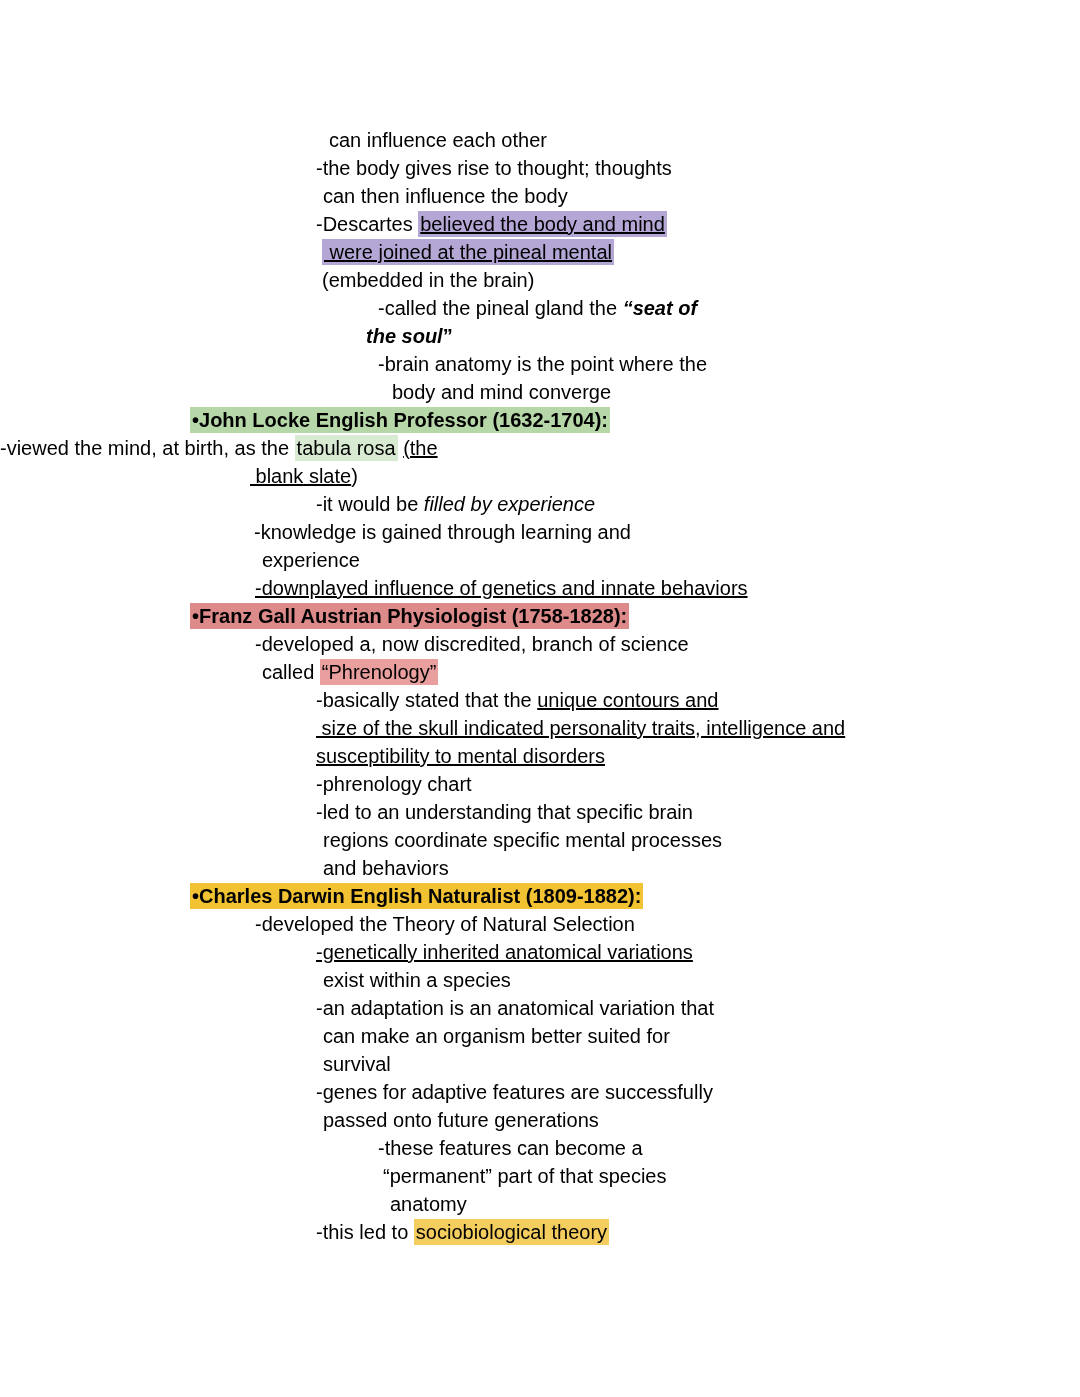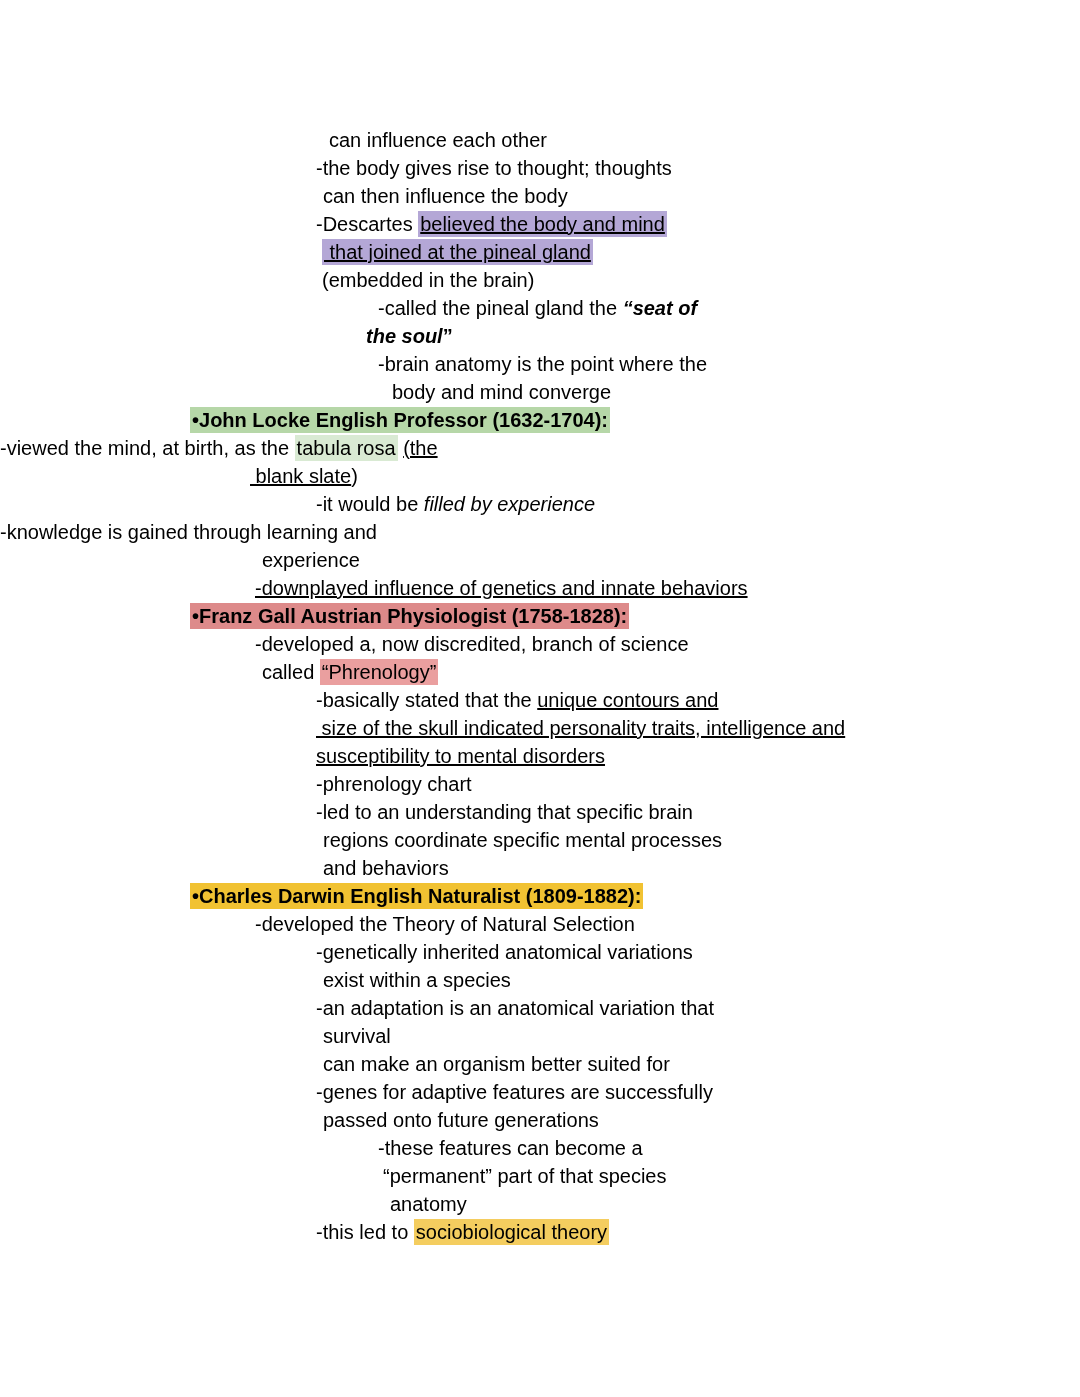--- a/index.html
+++ b/index.html
@@ -31,49 +31,49 @@
   .seg.u { text-decoration: underline; }
 </style>
 </head>
 <body>
 
 <div id="doc">
     <div class="line" style="padding-left: 329px;"><span class="seg">can influence each other</span></div>
     <div class="line" style="padding-left: 316px;"><span class="seg">-the body gives rise to thought; thoughts</span></div>
     <div class="line" style="padding-left: 323px;"><span class="seg">can then influence the body</span></div>
     <div class="line" style="padding-left: 316px;"><span class="seg">-Descartes </span><span class="seg u hl" style="background-color: rgb(180, 167, 214);">believed the body and mind</span></div>
-    <div class="line" style="padding-left: 322px;"><span class="seg u hl" style="background-color: rgb(180, 167, 214);"> that joined at the pineal gland</span></div>
+    <div class="line" style="padding-left: 322px;"><span class="seg u hl" style="background-color: rgb(180, 167, 214);"> were joined at the pineal mental</span></div>
     <div class="line" style="padding-left: 322px;"><span class="seg">(embedded in the brain)</span></div>
     <div class="line" style="padding-left: 378px;"><span class="seg">-called the pineal gland the </span><span class="seg b i">“seat of</span></div>
     <div class="line" style="padding-left: 366px;"><span class="seg b i">the soul</span><span class="seg b">”</span></div>
     <div class="line" style="padding-left: 378px;"><span class="seg">-brain anatomy is the point where the</span></div>
     <div class="line" style="padding-left: 392px;"><span class="seg">body and mind converge</span></div>
     <div class="line" style="padding-left: 190px;"><span class="seg b hl" style="background-color: rgb(182, 215, 168);">•John Locke English Professor (1632-1704):</span></div>
     <div class="line" style=""><span class="seg">-viewed the mind, at birth, as the </span><span class="seg hl" style="background-color: rgb(217, 234, 211);">tabula rosa</span><span class="seg"> </span><span class="seg u">(the</span></div>
     <div class="line" style="padding-left: 250px;"><span class="seg u"> blank slate</span><span class="seg">)</span></div>
     <div class="line" style="padding-left: 316px;"><span class="seg">-it would be </span><span class="seg i">filled by experience</span></div>
-    <div class="line" style=""><span class="seg">-knowledge is gained through learning and</span></div>
+    <div class="line" style="padding-left: 254px;"><span class="seg">-knowledge is gained through learning and</span></div>
     <div class="line" style="padding-left: 262px;"><span class="seg">experience</span></div>
     <div class="line" style="padding-left: 255px;"><span class="seg u">-downplayed influence of genetics and innate behaviors</span></div>
     <div class="line" style="padding-left: 190px;"><span class="seg b hl" style="background-color: rgb(221, 138, 138);">•Franz Gall Austrian Physiologist (1758-1828):</span></div>
     <div class="line" style="padding-left: 255px;"><span class="seg">-developed a, now discredited, branch of science</span></div>
     <div class="line" style="padding-left: 262px;"><span class="seg">called </span><span class="seg hl" style="background-color: rgb(234, 159, 159);">“Phrenology”</span></div>
     <div class="line" style="padding-left: 316px;"><span class="seg">-basically stated that the </span><span class="seg u">unique contours and</span></div>
     <div class="line" style="padding-left: 316px;"><span class="seg u"> size of the skull indicated personality traits, intelligence and</span></div>
     <div class="line" style="padding-left: 316px;"><span class="seg u">susceptibility to mental disorders</span></div>
     <div class="line" style="padding-left: 316px;"><span class="seg">-phrenology chart</span></div>
     <div class="line" style="padding-left: 316px;"><span class="seg">-led to an understanding that specific brain</span></div>
     <div class="line" style="padding-left: 323px;"><span class="seg">regions coordinate specific mental processes</span></div>
     <div class="line" style="padding-left: 323px;"><span class="seg">and behaviors</span></div>
     <div class="line" style="padding-left: 190px;"><span class="seg b hl" style="background-color: rgb(241, 194, 50);">•Charles Darwin English Naturalist (1809-1882):</span></div>
     <div class="line" style="padding-left: 255px;"><span class="seg">-developed the Theory of Natural Selection</span></div>
-    <div class="line" style="padding-left: 316px;"><span class="seg">-genetically inherited anatomical variations</span></div>
+    <div class="line" style="padding-left: 316px; text-decoration: underline;"><span class="seg">-genetically inherited anatomical variations</span></div>
     <div class="line" style="padding-left: 323px;"><span class="seg">exist within a species</span></div>
     <div class="line" style="padding-left: 316px;"><span class="seg">-an adaptation is an anatomical variation that</span></div>
+    <div class="line" style="padding-left: 323px;"><span class="seg">can make an organism better suited for</span></div>
     <div class="line" style="padding-left: 323px;"><span class="seg">survival</span></div>
-    <div class="line" style="padding-left: 323px;"><span class="seg">can make an organism better suited for</span></div>
     <div class="line" style="padding-left: 316px;"><span class="seg">-genes for adaptive features are successfully</span></div>
     <div class="line" style="padding-left: 323px;"><span class="seg">passed onto future generations</span></div>
     <div class="line" style="padding-left: 378px;"><span class="seg">-these features can become a</span></div>
     <div class="line" style="padding-left: 383px;"><span class="seg">“permanent” part of that species</span></div>
     <div class="line" style="padding-left: 390px;"><span class="seg">anatomy</span></div>
     <div class="line" style="padding-left: 316px;"><span class="seg">-this led to </span><span class="seg hl" style="background-color: rgb(244, 205, 95);">sociobiological theory</span></div>
   </div>
 
 </body></html>

